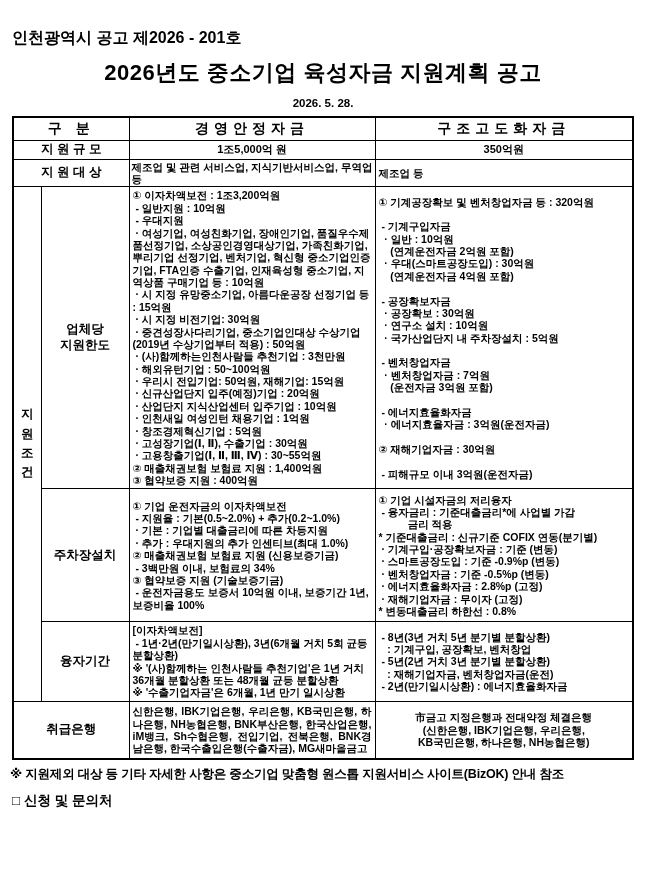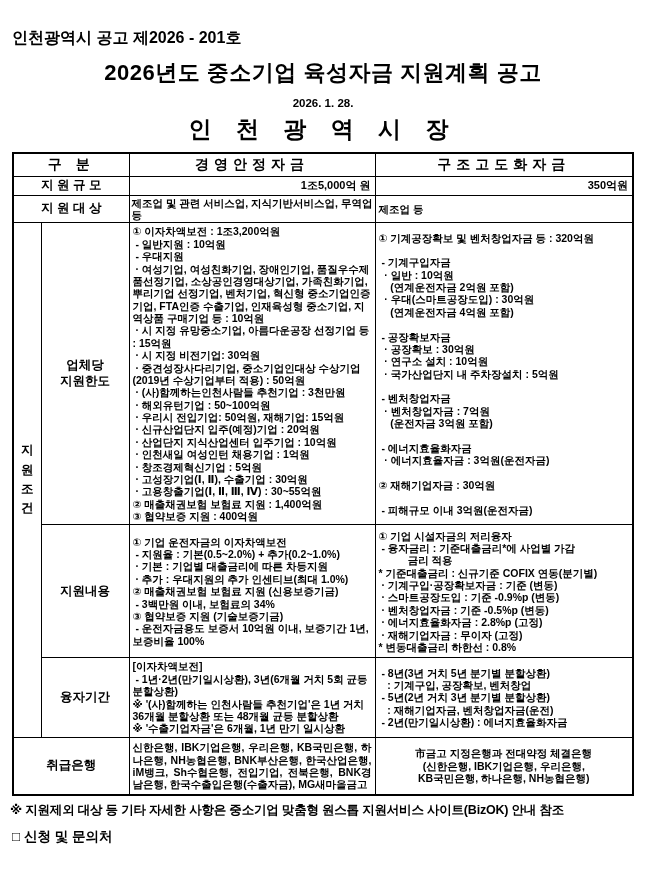--- a/index.html
+++ b/index.html
@@ -15,37 +15,36 @@
 
   table.main{border-collapse:collapse;margin:7px auto 0 auto;table-layout:fixed;
              border:2.5px solid #000;}
   table.main th,table.main td{border:1.4px solid #000;vertical-align:middle;
              box-sizing:border-box;overflow:hidden;}
   .col-a{width:28px;} .col-b{width:88px;} .col-c{width:246px;} .col-d{width:258px;}
 
   th.hd{font-size:14px;font-weight:800;letter-spacing:5px;padding:2px 0;border-bottom-width:2px;margin-left:10px;}
   td.rlabel{font-size:12.5px;font-weight:800;text-align:center;white-space:pre-wrap;line-height:1.25;}
   td.vlabel{font-size:12.5px;font-weight:800;text-align:center;white-space:pre-wrap;line-height:1.55;}
-  td.cval{font-size:11px;font-weight:700;text-align:right;padding:1px 4px;}
+  td.cval{font-size:11px;font-weight:700;text-align:center;padding:1px 4px;}
   td.body{font-size:10.5px;font-weight:700;line-height:1.18;vertical-align:top;
           padding:2px 3px;white-space:pre-wrap;word-break:break-all;text-align:left;}
   td.body.center{vertical-align:middle;text-align:center;}
 
   .note{font-size:12.5px;font-weight:800;margin:6px 0 0 1px;letter-spacing:-.2px;}
   .sec-title{font-size:13.5px;font-weight:800;margin:9px 0 0 3px;}
 </style>
 </head>
 <body>
 
 <div class="page">
 
   <div class="notice-no">인천광역시 공고 제2026 - 201호</div>
   <h1 class="title">2026년도 중소기업 육성자금 지원계획 공고</h1>
-  <div class="date">2026.  1. 28.</div>
-  <div class="signer">인 천 광 역 시 장</div>
+  <div class="date">2026.  5. 28.</div>
 
   <table class="main">
     <colgroup>
       <col class="col-a">
         <col class="col-b">
         <col class="col-c">
         <col class="col-d">
     </colgroup>
     <tbody>
       <tr>
@@ -110,21 +109,21 @@
 
  - 에너지효율화자금
   · 에너지효율자금 : 3억원(운전자금)
 
 ② 재해기업자금 : 30억원
 
  - 피해규모 이내 3억원(운전자금)</td>
       </tr>
 
       <tr>
-        <td class="rlabel" style="height:133px;">지원내용</td>
+        <td class="rlabel" style="height:133px;">주차장설치</td>
         <td class="body">① 기업 운전자금의 이자차액보전
  - 지원율 : 기본(0.5~2.0%) + 추가(0.2~1.0%)
  · 기본 : 기업별 대출금리에 따른 차등지원
  · 추가 : 우대지원의 추가 인센티브(최대 1.0%)
 ② 매출채권보험 보험료 지원 (신용보증기금)
  - 3백만원 이내, 보험료의 34%
 ③ 협약보증 지원 (기술보증기금)
  - 운전자금용도 보증서 10억원 이내, 보증기간 1년, 보증비율 100%</td>
         <td class="body">① 기업 시설자금의 저리융자
  - 융자금리 : 기준대출금리*에 사업별 가감

